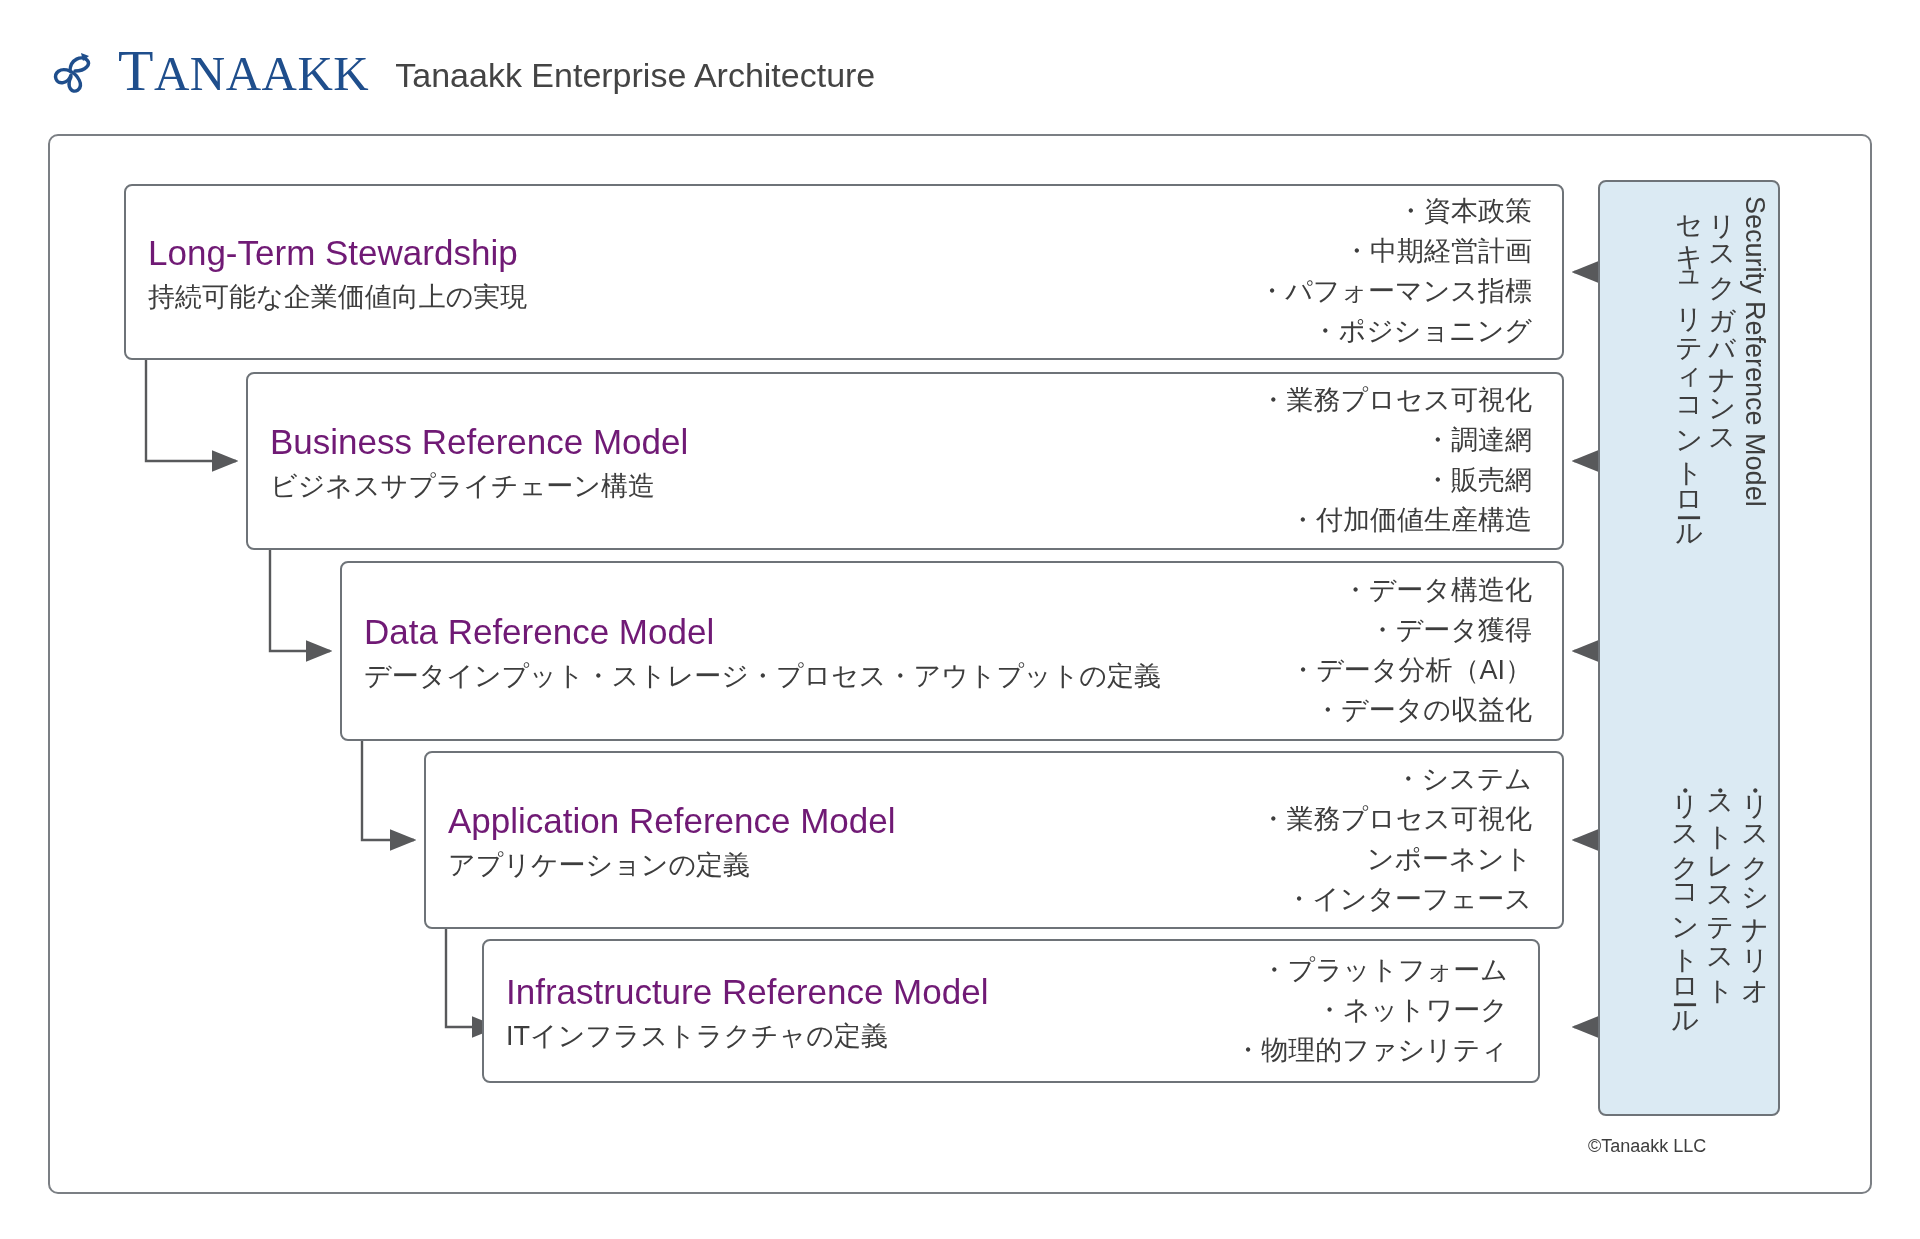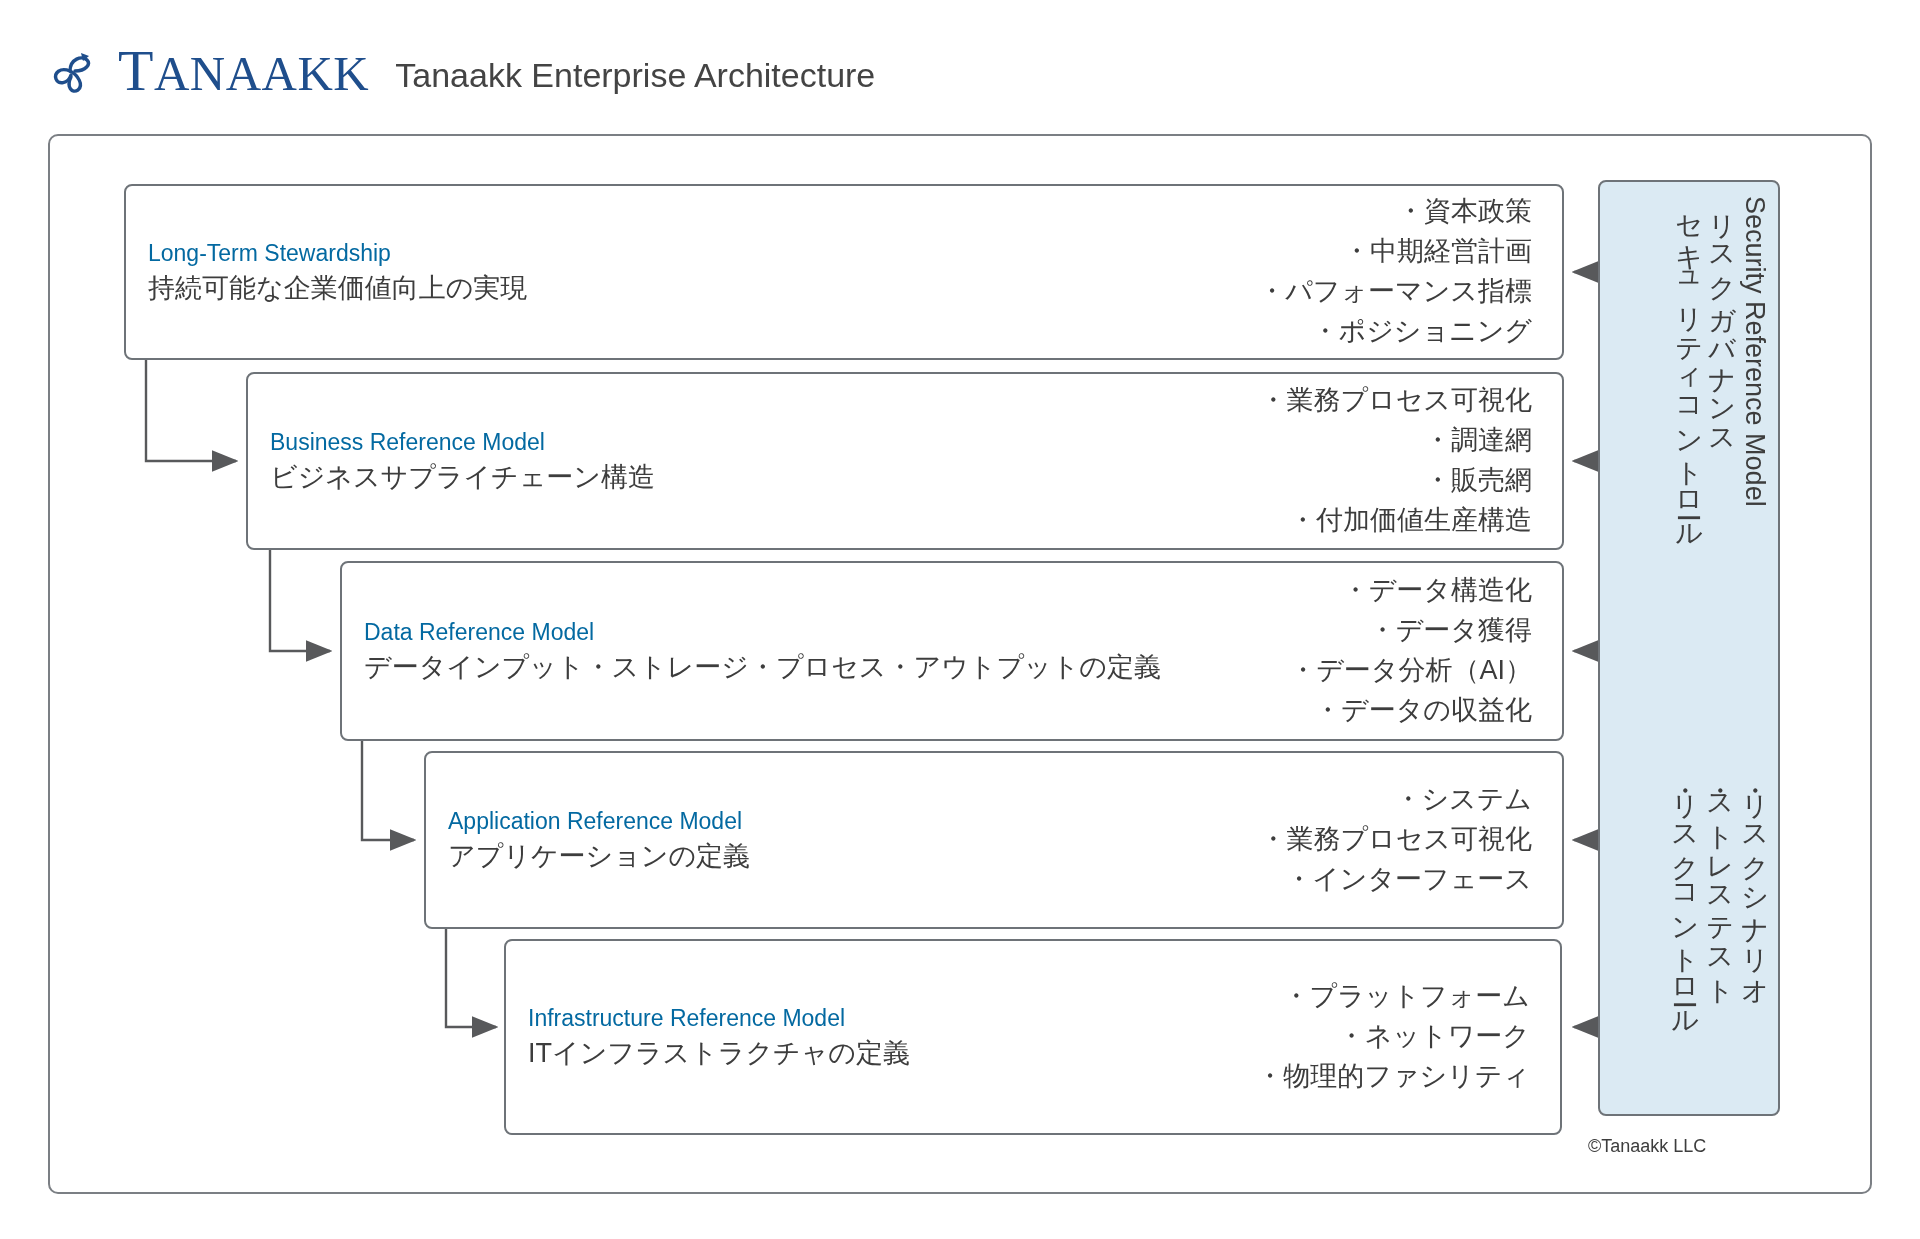--- a/index.html
+++ b/index.html
@@ -43,41 +43,41 @@
     background: #ffffff;
     display: flex;
     align-items: center;
   }
   .layer .labels {
     position: absolute;
     left: 22px;
     display: flex; flex-direction: column; justify-content: center;
     line-height: 1.42;
   }
-  .layer .title-en { font-size: 23px; color: #0369a1; white-space: nowrap; }
+  .layer .title-en { font-size: 35px; color: #701a75; white-space: nowrap; }
   .layer .title-ja { font-size: 27px; color: #3d3d3d; white-space: nowrap; }
   .layer .bullets {
     position: absolute; right: 26px;
     display: flex; flex-direction: column; justify-content: center;
     line-height: 1.48;
     text-align: left;
     align-items: flex-end;
   }
   .layer .bullets li {
     list-style: none; font-size: 27px; color: #3d3d3d; white-space: nowrap;
   }
   .layer .bullets li::before { content: "・"; }
   .layer .bullets li.cont::before { content: ""; }
 
   
   #layer-0 { left: 74px;  top: 48px;  width: 1440px; height: 176px; }
   #layer-1 { left: 196px; top: 236px; width: 1318px; height: 178px; }
   #layer-2 { left: 290px; top: 425px; width: 1224px; height: 180px; }
   #layer-3 { left: 374px; top: 615px; width: 1140px; height: 178px; }
-  #layer-4 { left: 454px; top: 803px; width: 1058px; height: 196px; }
+  #layer-4 { left: 432px; top: 803px; width: 1058px; height: 144px; }
 
   #layer-0 .bullets, #layer-1 .bullets, #layer-2 .bullets,
   #layer-3 .bullets, #layer-4 .bullets { right: 30px; }
 
   
   #security-panel {
     position: absolute; left: 1548px; top: 44px;
     width: 182px; height: 936px;
     border: 2.5px solid #6e7378; border-radius: 8px;
     background: #dbeaf3;
@@ -200,20 +200,21 @@
     </div>
 
     <div class="layer" id="layer-3">
       <div class="labels">
         <div class="title-en">Application Reference Model</div>
         <div class="title-ja">アプリケーションの定義</div>
       </div>
       <ul class="bullets">
         <li>システム</li>
         <li>業務プロセス可視化</li>
+        <li class="cont">ンポーネント</li>
         <li>インターフェース</li>
       </ul>
     </div>
 
     <div class="layer" id="layer-4">
       <div class="labels">
         <div class="title-en">Infrastructure Reference Model</div>
         <div class="title-ja">ITインフラストラクチャの定義</div>
       </div>
       <ul class="bullets">

